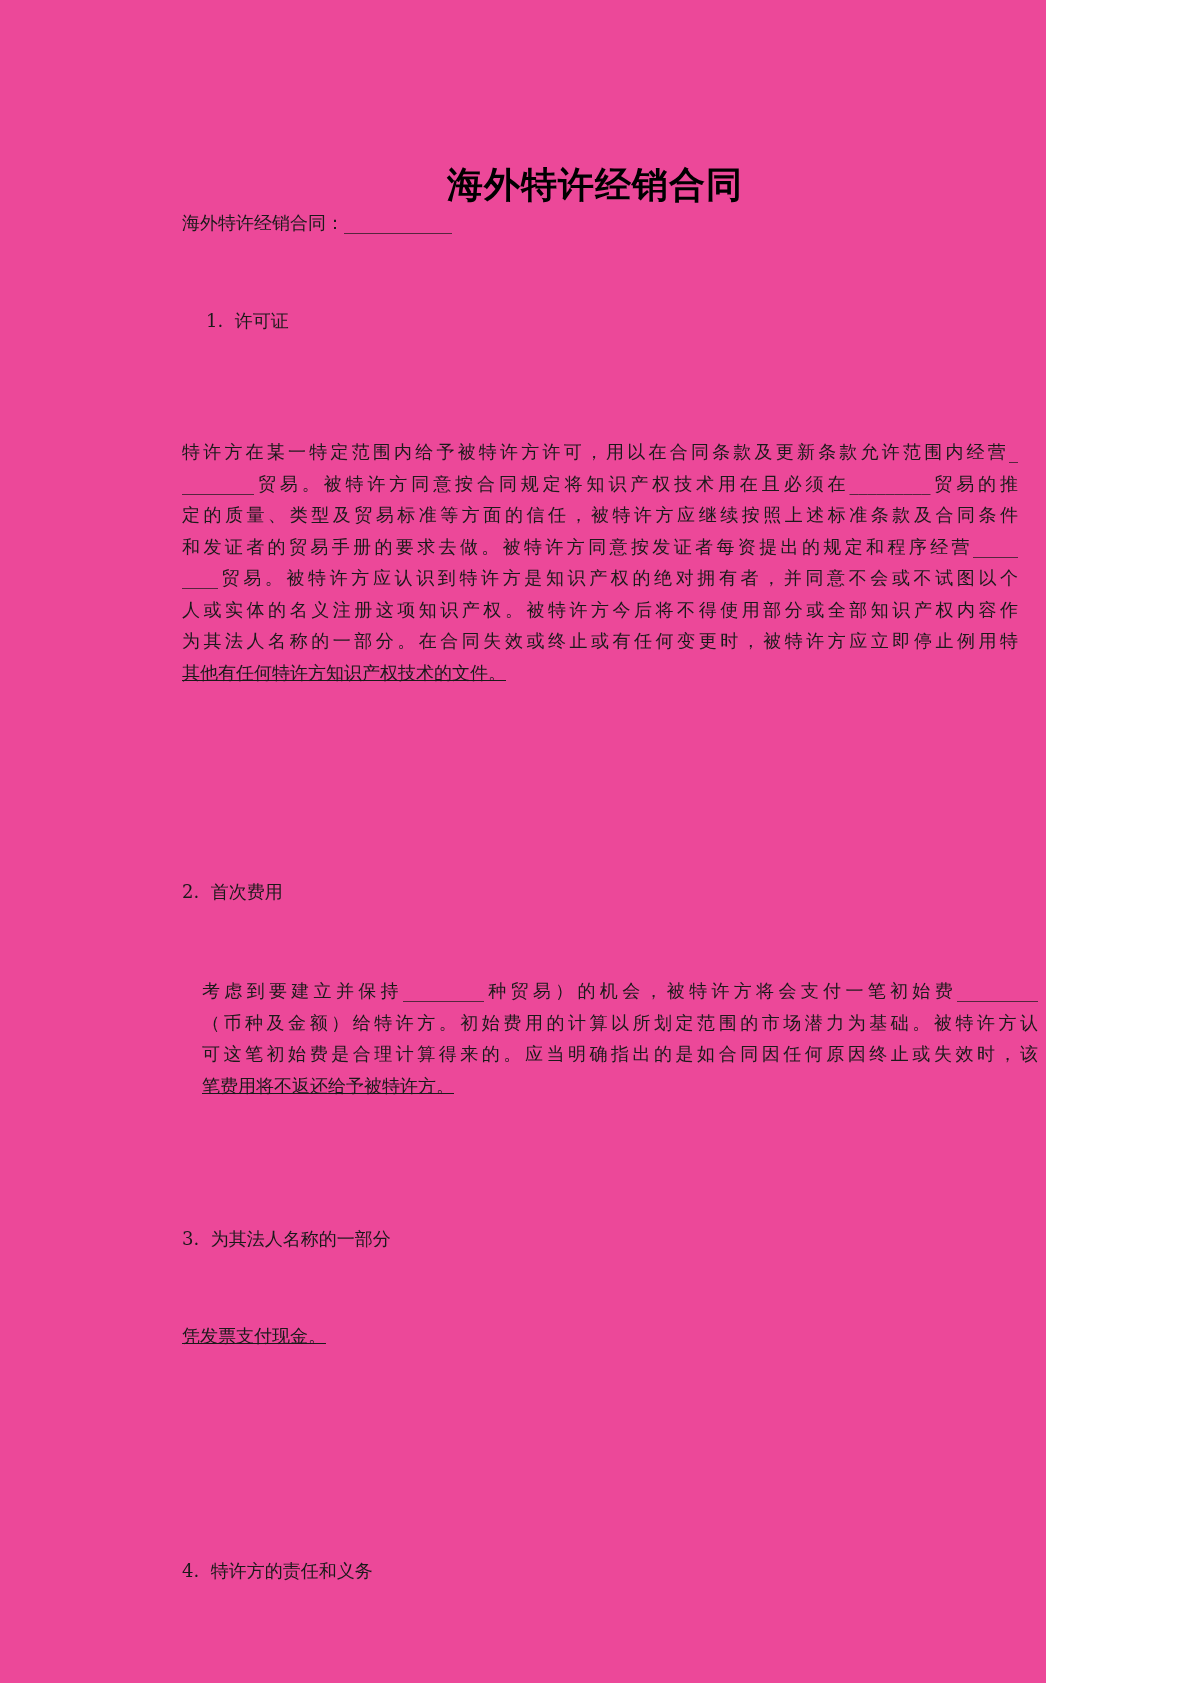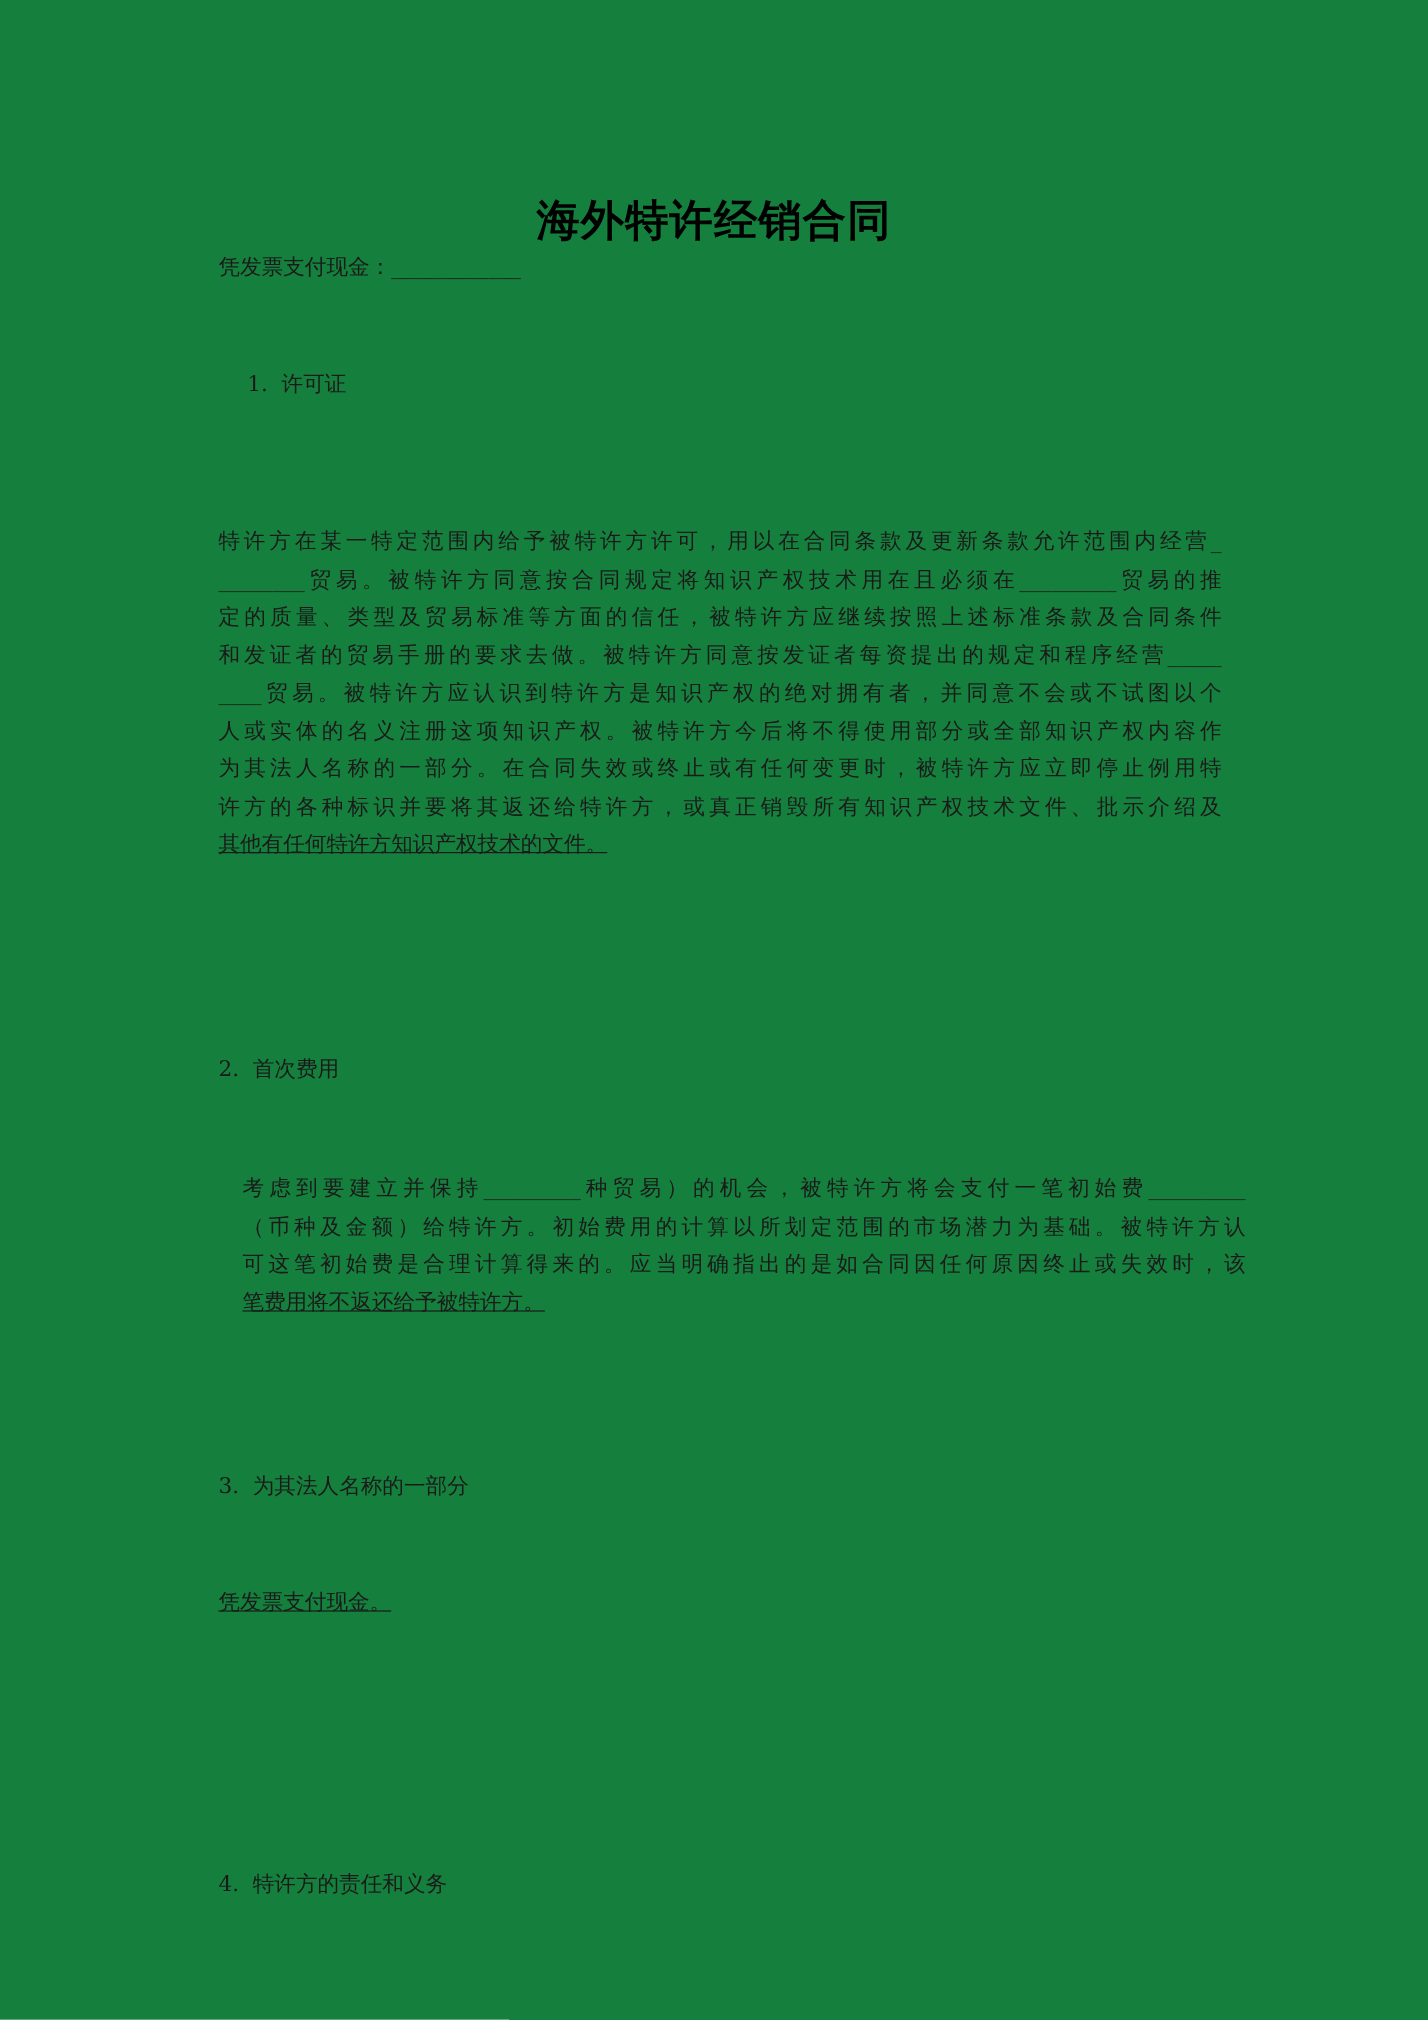--- a/index.html
+++ b/index.html
@@ -11,23 +11,23 @@
       width: 1190px;
       height: 1683px;
       position: relative;
       overflow: hidden;
       font-family: "DejaVu Serif", "Liberation Serif", serif;
       color: #111111;
     }
     .page {
       position: absolute;
       left: 0; top: 0;
-      width: 1190px;
+      width: 1046px;
       height: 1683px;
-      background: #15803d;
+      background: #ec4899;
     }
     .title {
       position: absolute;
       left: 0;
       width: 1190px;
       top: 163px;
       text-align: center;
       font-size: 36px;
       font-weight: bold;
       font-family: "DejaVu Sans", "Liberation Sans", sans-serif;
@@ -63,36 +63,35 @@
     }
   </style>
 </head>
 <body>
 
 <div class="page">
 
   <div class="title">海外特许经销合同</div>
 
   <div class="text" style="top:207px;">
-    <span>凭发票支付现金：</span><span>____________</span>
+    <span>海外特许经销合同：</span><span>____________</span>
   </div>
 
   <div class="heading" style="top:307px;margin-left:24px;">
     <span>1.</span>&nbsp;&nbsp;<span>许可证</span>
   </div>
 
   <div class="text" style="top:436px;">
     <span class="line">特许方在某一特定范围内给予被特许方许可，用以在合同条款及更新条款允许范围内经营_</span>
     <span class="line">________贸易。被特许方同意按合同规定将知识产权技术用在且必须在_________贸易的推</span>
     <span class="line">定的质量、类型及贸易标准等方面的信任，被特许方应继续按照上述标准条款及合同条件</span>
     <span class="line">和发证者的贸易手册的要求去做。被特许方同意按发证者每资提出的规定和程序经营_____</span>
     <span class="line">____贸易。被特许方应认识到特许方是知识产权的绝对拥有者，并同意不会或不试图以个</span>
     <span class="line">人或实体的名义注册这项知识产权。被特许方今后将不得使用部分或全部知识产权内容作</span>
     <span class="line">为其法人名称的一部分。在合同失效或终止或有任何变更时，被特许方应立即停止例用特</span>
-    <span class="line">许方的各种标识并要将其返还给特许方，或真正销毁所有知识产权技术文件、批示介绍及</span>
     <span class="line last">其他有任何特许方知识产权技术的文件。</span>
   </div>
 
   <div class="heading" style="top:878px;">
     <span>2.</span>&nbsp;&nbsp;<span>首次费用</span>
   </div>
 
   <div class="text" style="top:975px;margin-left:20px;">
     <span class="line">考虑到要建立并保持_________种贸易）的机会，被特许方将会支付一笔初始费_________</span>
     <span class="line">（币种及金额）给特许方。初始费用的计算以所划定范围的市场潜力为基础。被特许方认</span>

